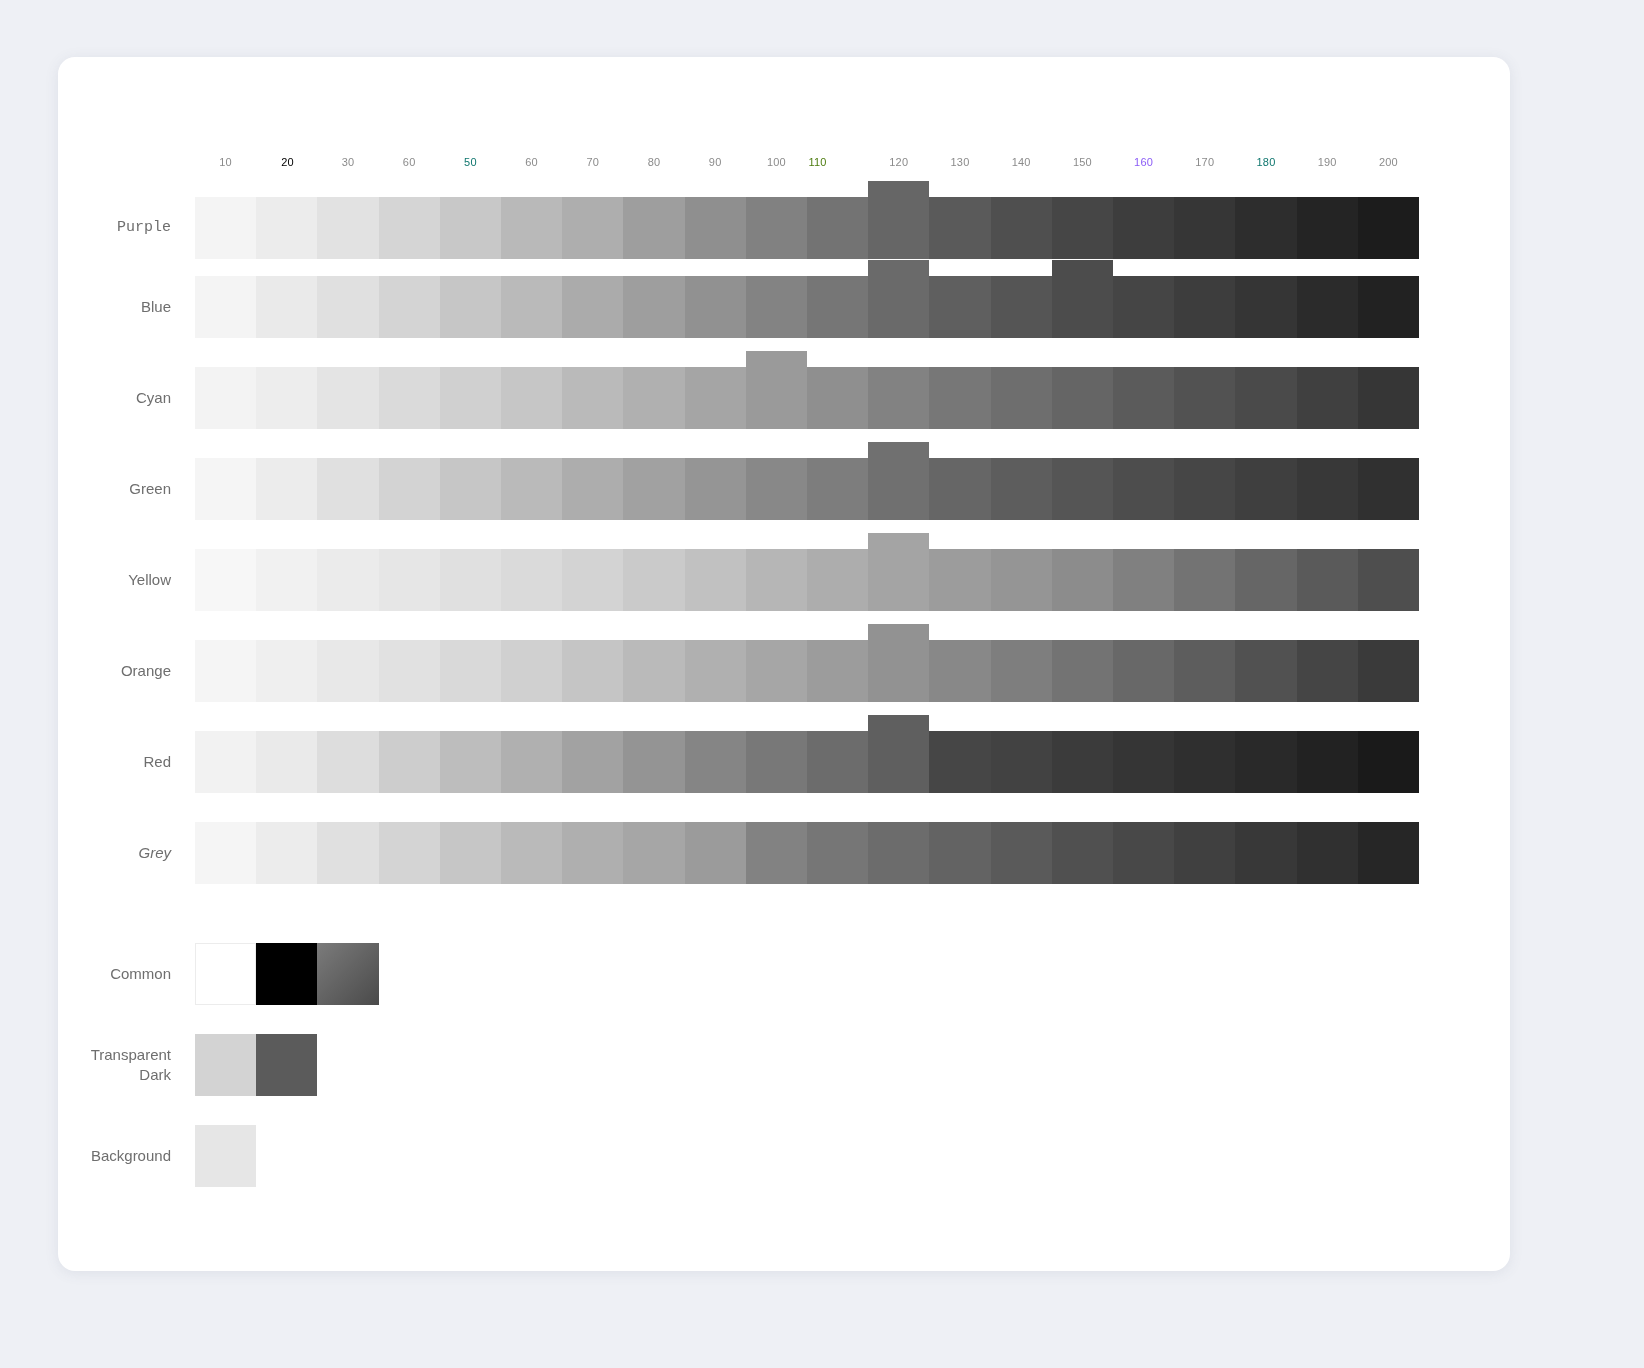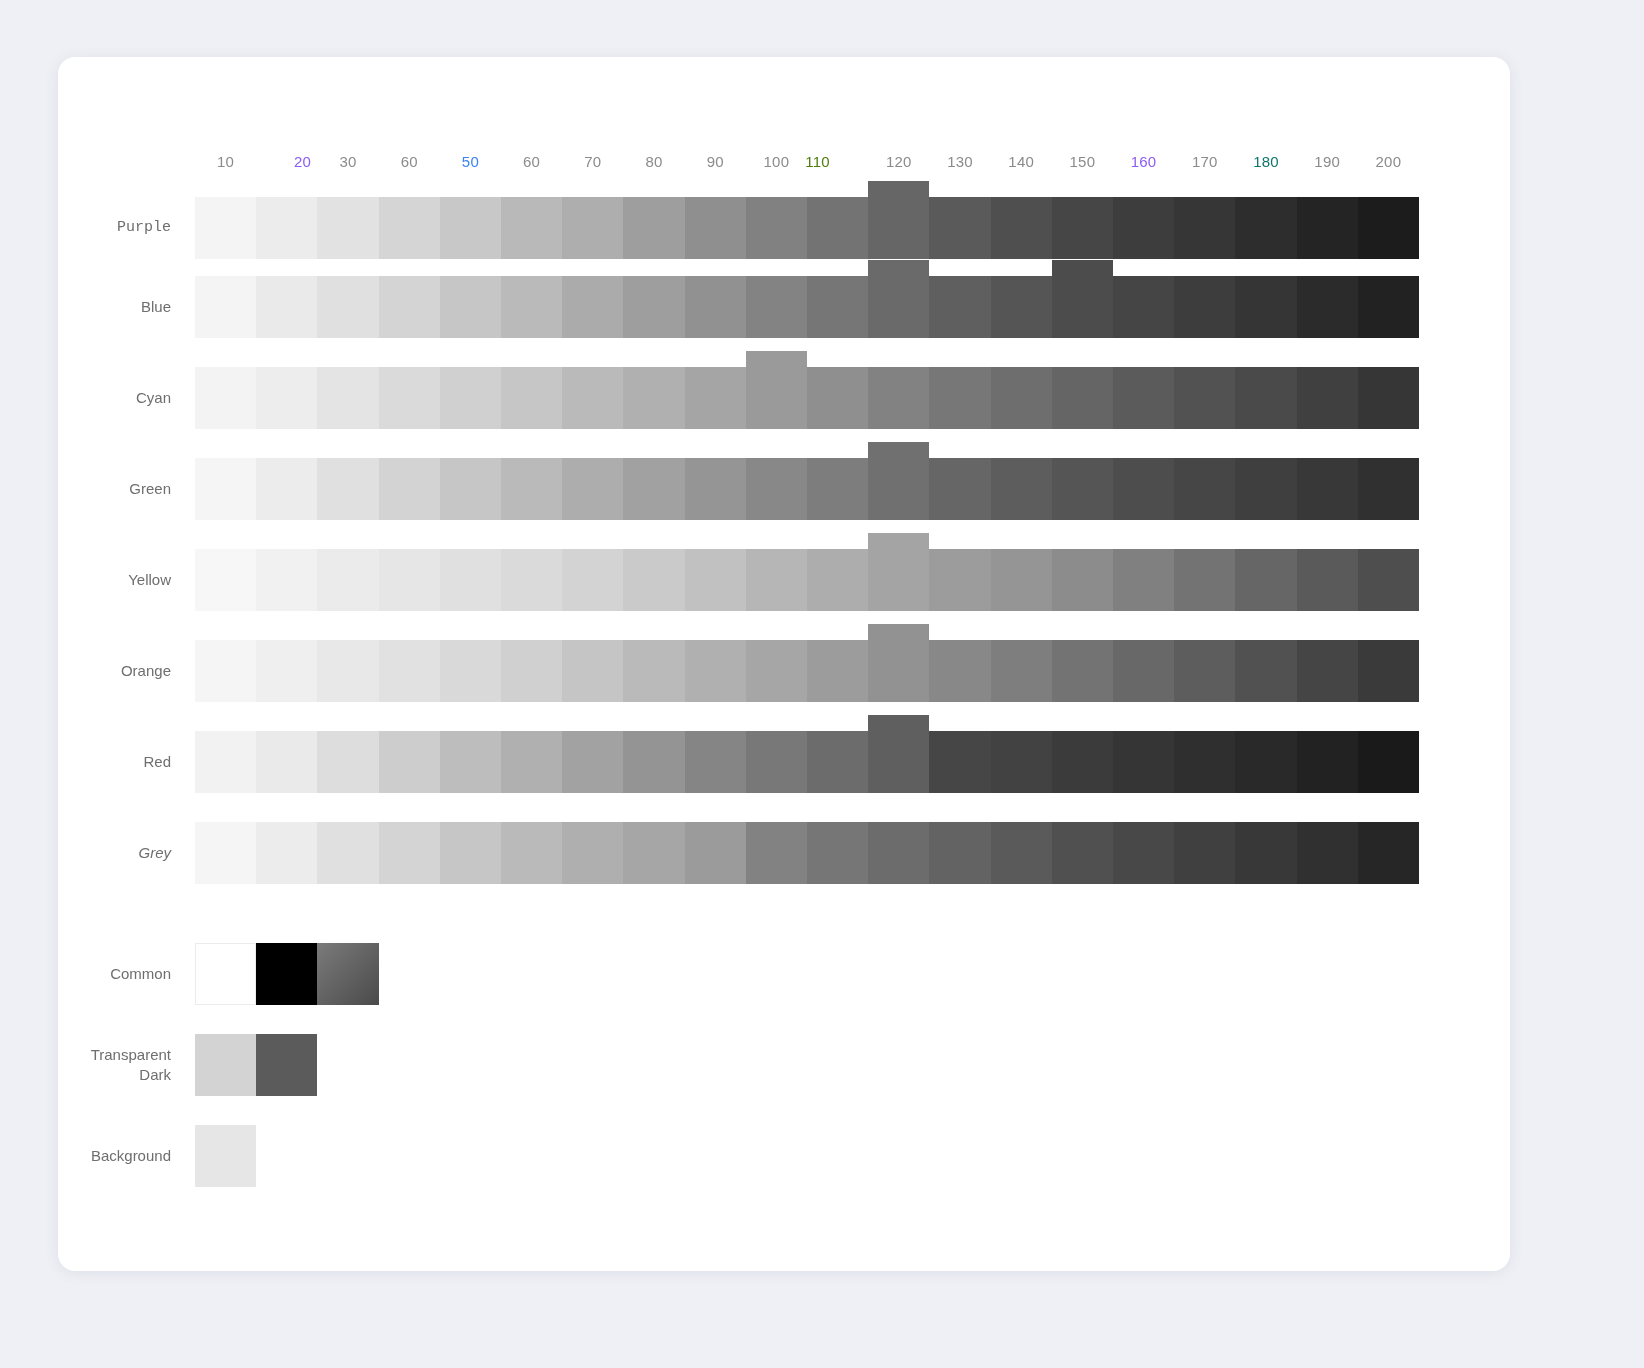--- a/index.html
+++ b/index.html
@@ -32,21 +32,21 @@
     left: 137px;
     top: 92px;
     width: 1224px;
     height: 26px;
   }
   .col-header {
     position: absolute;
     top: 0;
     width: 61.2px;
     text-align: center;
-    font-size: 15px;
+    font-size: 11px;
     color: #8b8b8b;
     line-height: 26px;
     letter-spacing: 0.2px;
   }
 
   
   .ramp-row {
     position: absolute;
     left: 0;
     width: 1452px;
@@ -104,24 +104,24 @@
     height: 62px;
   }
 </style>
 </head>
 <body>
 
 <div id="palette-card">
 
   <div id="column-headers">
       <div class="col-header" style="left: 0px; color: rgb(139, 139, 139);">10</div>
-      <div class="col-header" style="left: 77px; color: #8b5cf6;">20</div>
+      <div class="col-header" style="left: 62px; color: #000000;">20</div>
       <div class="col-header" style="left: 122.4px; color: rgb(139, 139, 139);">30</div>
       <div class="col-header" style="left: 183.6px; color: rgb(139, 139, 139);">60</div>
-      <div class="col-header" style="left: 244.8px; color: #3b82f6;">50</div>
+      <div class="col-header" style="left: 244.8px; color: #0f766e;">50</div>
       <div class="col-header" style="left: 306px; color: rgb(139, 139, 139);">60</div>
       <div class="col-header" style="left: 367.2px; color: rgb(139, 139, 139);">70</div>
       <div class="col-header" style="left: 428.4px; color: rgb(139, 139, 139);">80</div>
       <div class="col-header" style="left: 489.6px; color: rgb(139, 139, 139);">90</div>
       <div class="col-header" style="left: 550.8px; color: rgb(139, 139, 139);">100</div>
       <div class="col-header" style="left: 592px; color: #4d7c0f;">110</div>
       <div class="col-header" style="left: 673.2px; color: rgb(139, 139, 139);">120</div>
       <div class="col-header" style="left: 734.4px; color: rgb(139, 139, 139);">130</div>
       <div class="col-header" style="left: 795.6px; color: rgb(139, 139, 139);">140</div>
       <div class="col-header" style="left: 856.8px; color: rgb(139, 139, 139);">150</div>

